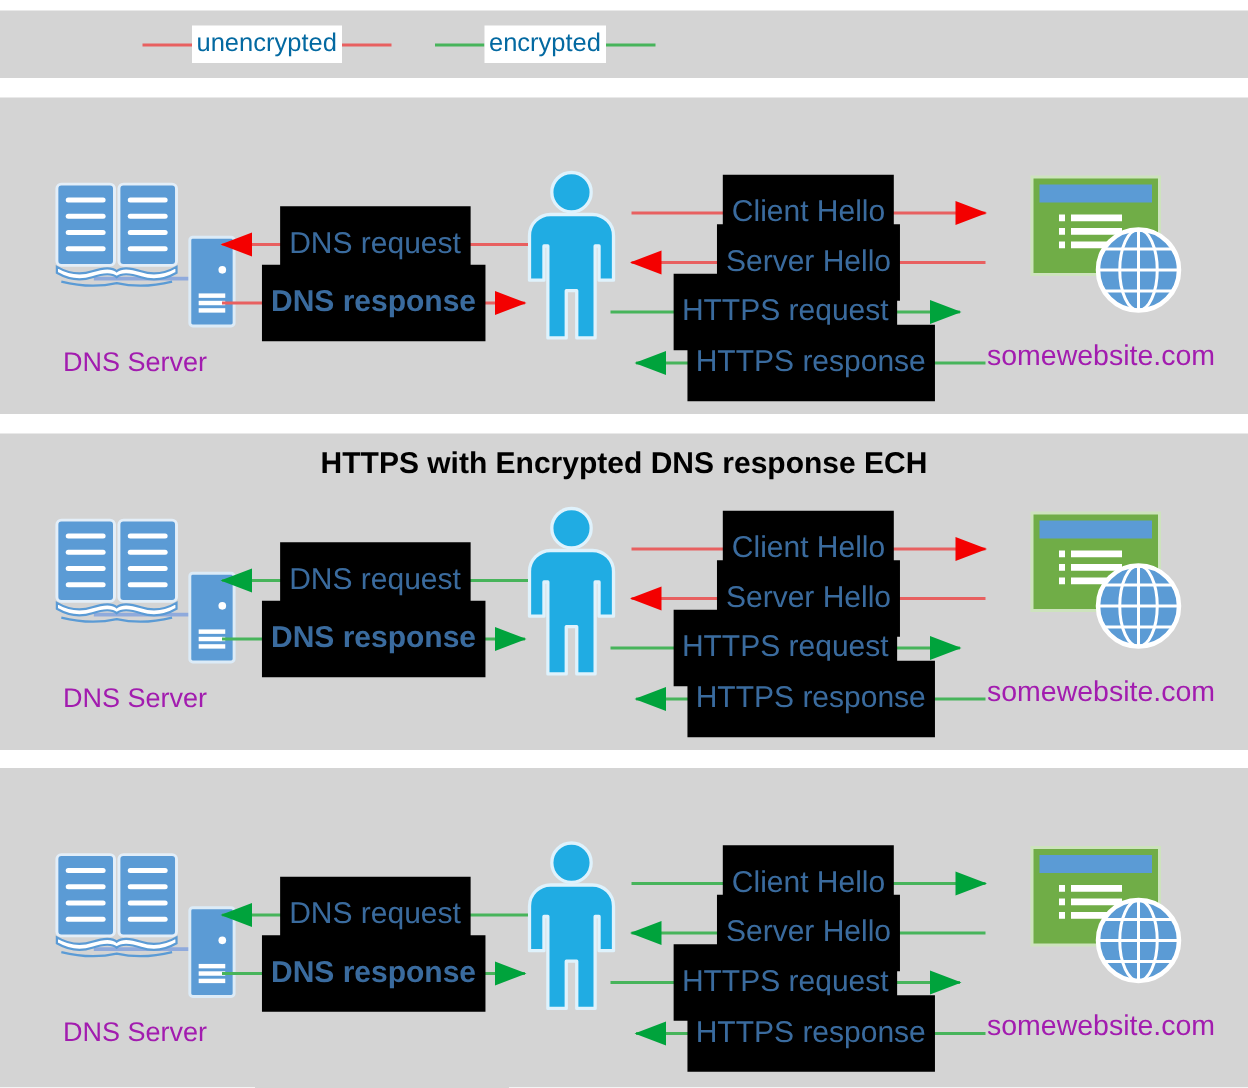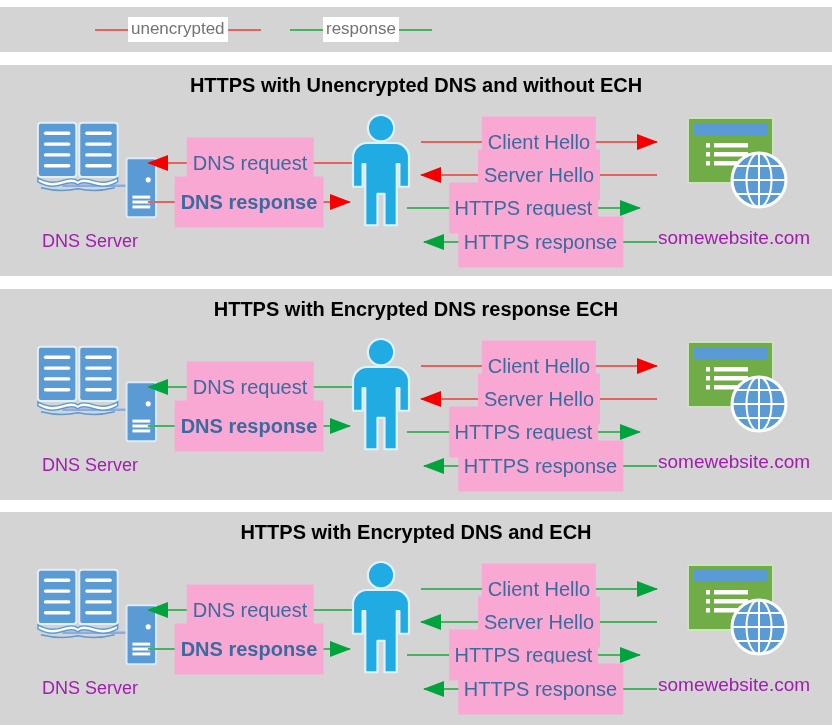--- a/index.html
+++ b/index.html
@@ -7,21 +7,21 @@
   .strip{background:#d4d4d4;}
 
   
   #legend{position:relative;margin-top:7px;height:45px;width:832px;}
   .legend-group{position:absolute;top:0;height:100%;display:flex;align-items:center;}
   #legend-unencrypted{left:95px;}
   #legend-encrypted{left:290px;}
   .legend-line{display:inline-block;width:33px;height:2px;}
   .legend-group[data-color="red"] .legend-line{background:#e86060;}
   .legend-group[data-color="green"] .legend-line{background:#47b45b;}
-  .legend-label{background:#fff;color:#737373;font-size:17px;line-height:1.2;padding:2px 3px;}
+  .legend-label{background:#fff;color:#0369a1;font-size:17px;line-height:1.2;padding:2px 3px;}
 
   
   .panel{position:relative;width:832px;height:211px;margin-top:13px;}
   #panel-3{height:213px;margin-top:12px;}
   .panel-title{position:absolute;top:9px;left:0;width:100%;margin:0;text-align:center;
                font-size:20px;font-weight:700;color:#000;letter-spacing:0;}
 
   
   .icon{position:absolute;}
   .dns-icon{left:33px;top:55px;width:128px;height:102px;}
@@ -38,21 +38,21 @@
   .arrow[data-color="green"] .line{background:#47b45b;}
   .arrow .head{position:absolute;top:-7px;width:0;height:0;
                border-top:8px solid transparent;border-bottom:8px solid transparent;}
   .arrow.dir-right .head{right:-1px;border-left-width:21px;border-left-style:solid;}
   .arrow.dir-left  .head{left:-1px;border-right-width:21px;border-right-style:solid;}
   .arrow.dir-right[data-color="red"]   .head{border-left-color:#f40000;}
   .arrow.dir-left[data-color="red"]    .head{border-right-color:#f40000;}
   .arrow.dir-right[data-color="green"] .head{border-left-color:#00a33c;}
   .arrow.dir-left[data-color="green"]  .head{border-right-color:#00a33c;}
   .albl{position:absolute;left:50%;top:1px;transform:translate(-50%,-50%);
-        background:#f9a8d4;color:#3a6b9e;font-size:20px;line-height:1.15;
+        background:#000000;color:#3a6b9e;font-size:20px;line-height:1.15;
         padding:14px 6px;white-space:nowrap;}
 
   .pos-dnsreq{left:148px;top:97px;width:204px;}
   .pos-dnsresp{left:148px;top:136px;width:202px;font-weight:bold;}
   .pos-client{left:421px;top:76px;width:236px;}
   .pos-server{left:421px;top:109px;width:236px;}
   .pos-httpsreq{left:407px;top:142px;width:233px;}
   .pos-httpsresp{left:424px;top:176px;width:233px;}
 </style>
 </head>
@@ -110,27 +110,26 @@
 </svg>
 
 <div id="legend" class="strip">
   <div class="legend-group" id="legend-unencrypted" data-color="red">
     <span class="legend-line"></span>
     <span class="legend-label">unencrypted</span>
     <span class="legend-line"></span>
   </div>
   <div class="legend-group" id="legend-encrypted" data-color="green">
     <span class="legend-line"></span>
-    <span class="legend-label">response</span>
+    <span class="legend-label">encrypted</span>
     <span class="legend-line"></span>
   </div>
 </div>
 
 <section class="panel strip" id="panel-1">
-  <h2 class="panel-title">HTTPS with Unencrypted DNS and without ECH</h2>
   <svg class="icon dns-icon">
       <use href="#sym-dns"></use>
     </svg>
   <div class="node-label dns-label">DNS Server</div>
   <svg class="icon person-icon">
       <use href="#sym-person"></use>
     </svg>
   <svg class="icon web-icon">
       <use href="#sym-web"></use>
     </svg>
@@ -208,21 +207,20 @@
     <span class="albl">HTTPS request</span>
   </div>
   <div class="arrow dir-left pos-httpsresp" data-color="green">
     <span class="line"></span>
       <span class="head"></span>
     <span class="albl">HTTPS response</span>
   </div>
 </section>
 
 <section class="panel strip" id="panel-3">
-  <h2 class="panel-title">HTTPS with Encrypted DNS and ECH</h2>
   <svg class="icon dns-icon">
       <use href="#sym-dns"></use>
     </svg>
   <div class="node-label dns-label">DNS Server</div>
   <svg class="icon person-icon">
       <use href="#sym-person"></use>
     </svg>
   <svg class="icon web-icon">
       <use href="#sym-web"></use>
     </svg>

